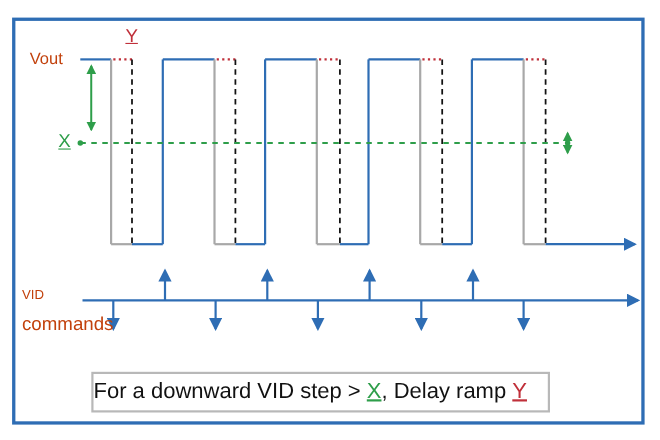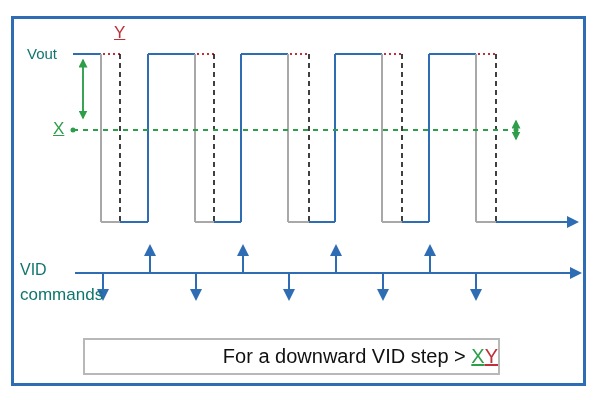--- a/index.html
+++ b/index.html
@@ -1,25 +1,25 @@
 <!DOCTYPE html>
 <html><head>
 <meta charset="utf-8">
 <style>
   html,body{margin:0;padding:0;background:#ffffff;}
   body{width:600px;height:400px;position:relative;overflow:hidden;font-family:"Liberation Sans",sans-serif;}
   #frame{position:absolute;left:11px;top:16px;width:575px;height:370px;border:3px solid #2e6db4;box-sizing:border-box;background:#fff;}
   svg{position:absolute;left:0;top:0;}
-  .lbl{position:absolute;font-family:"Liberation Sans",sans-serif;color:#0f766e;}
+  .lbl{position:absolute;font-family:"Liberation Sans",sans-serif;color:#c2410c;}
   #vout{left:27px;top:45px;font-size:15px;}
-  #vid1{left:20px;top:261px;font-size:16px;}
+  #vid1{left:20px;top:261px;font-size:12px;}
   #vid2{left:20px;top:285px;font-size:17px;}
   #xlbl{left:53px;top:119px;font-size:17px;color:#2e9e4a;text-decoration:underline;}
   #ylbl{left:114px;top:23px;font-size:17px;color:#c0303a;text-decoration:underline;}
-  #caption{position:absolute;left:83px;top:338px;width:417px;height:37px;border:2px solid #b8b8b8;box-sizing:border-box;background:#fff;display:flex;align-items:center;justify-content:flex-end;font-size:20px;color:#111;white-space:nowrap;}
+  #caption{position:absolute;left:83px;top:338px;width:417px;height:37px;border:2px solid #b8b8b8;box-sizing:border-box;background:#fff;display:flex;align-items:center;justify-content:flex-start;font-size:20px;color:#111;white-space:nowrap;}
   #caption .x{color:#2e9e4a;text-decoration:underline;}
   #caption .y{color:#c0303a;text-decoration:underline;}
 </style>
 </head>
 <body>
 
 <div id="frame"></div>
 
 <svg width="600" height="400">
   <defs>
@@ -89,14 +89,15 @@
 
 <div class="lbl" id="vout">Vout</div>
 <div class="lbl" id="vid1">VID</div>
 <div class="lbl" id="vid2">commands</div>
 <div class="lbl" id="xlbl">X</div>
 <div class="lbl" id="ylbl">Y</div>
 
 <div id="caption">
   <span style="white-space:pre">For a downward VID step &gt; </span>
     <span class="x">X</span>
+    <span style="white-space:pre">, Delay ramp </span>
     <span class="y">Y</span>
 </div>
 
 </body></html>

